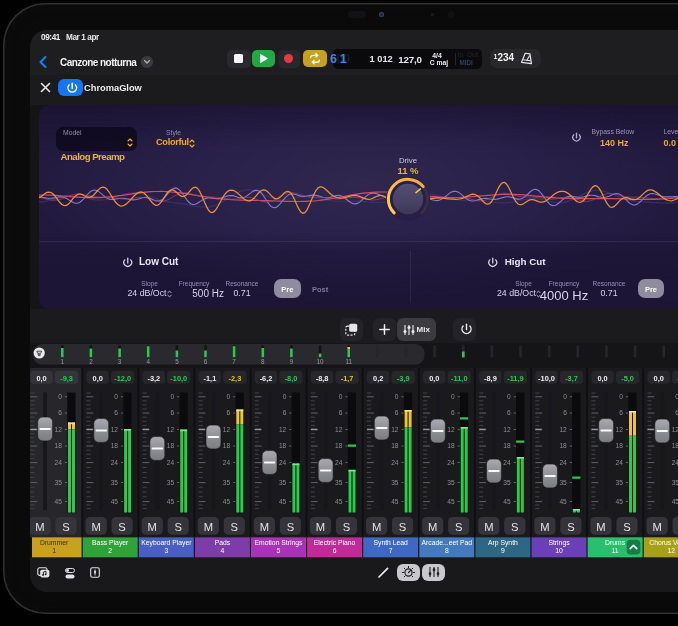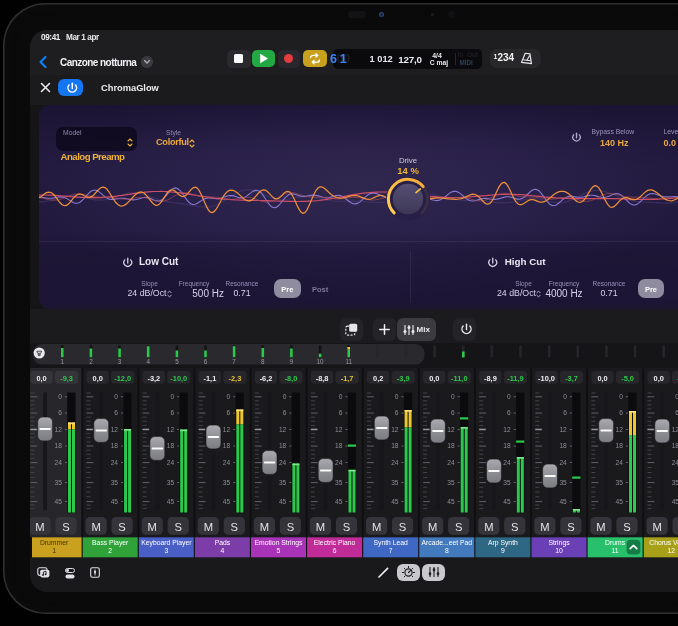--- a/index.html
+++ b/index.html
@@ -68,21 +68,21 @@
   </svg>
 
   <svg class="abs" style="left:40px;top:81.5px" width="11" height="11" viewBox="0 0 11 11">
         <path d="M1.5 1.5 L9.5 9.5 M9.5 1.5 L1.5 9.5" stroke="#ececee" stroke-width="1.6" stroke-linecap="round"></path>
       </svg>
   <div class="abs" style="left:57.6px;top:79.2px;width:25px;height:16.9px;border-radius:6px;background:#1576f2"></div>
   <svg width="14.5" height="14.5" viewBox="-2 -2 14.5 14.5" style="position:absolute;left:64.9px;top:81.8px">
         <path d="M 2.00 0.94 A 4.30 4.30 0 1 0 8.50 0.94" stroke="#ffffff" stroke-width="1.5" fill="none" stroke-linecap="round"></path>
         <line x1="5.25" y1="-0.8" x2="5.25" y2="4.46" stroke="#ffffff" stroke-width="1.5" stroke-linecap="round"></line>
       </svg>
-  <div class="abs" style="left:101px;top:83.4px;font-size:9.3px;font-weight:600;color:#ececee">ChromaGlow</div>
+  <div class="abs" style="left:84px;top:83.4px;font-size:9.3px;font-weight:600;color:#ececee">ChromaGlow</div>
 
   <div class="abs" style="left:39px;top:104.5px;width:639px;height:204.2px;border-radius:10px 0 0 10px;background:
     linear-gradient(180deg, rgba(8,4,22,0.30) 0%, rgba(8,4,22,0.05) 18%, rgba(8,4,22,0) 30%, rgba(8,4,22,0) 62%, rgba(8,4,22,0.20) 72%, rgba(8,4,22,0.24) 100%),
     radial-gradient(52% 58% at 50% 38%, #30274f 0%, #2a214a 50%, #251d43 78%, #221a3e 100%)"></div>
   <svg width="639" height="204" viewBox="0 0 639 204" style="position:absolute;left:39px;top:104.5px">
         <path d="M0.0 96.7L2.7 96.9L5.3 96.6L8.0 96.1L10.7 95.5L13.4 94.8L16.0 94.0L18.7 93.2L21.4 92.4L24.1 91.8L26.7 91.2L29.4 90.8L32.1 90.7L34.8 90.7L37.4 90.9L40.1 91.3L42.8 91.8L45.5 92.4L48.1 93.1L50.8 93.7L53.5 94.3L56.1 94.8L58.8 95.1L61.5 95.1L64.2 95.0L66.8 94.7L69.5 94.1L72.2 93.4L74.9 92.6L77.5 91.7L80.2 90.7L82.9 89.9L85.6 89.1L88.2 88.5L90.9 88.0L93.6 87.9L96.3 87.9L98.9 88.2L101.6 88.7L104.3 89.3L106.9 90.2L109.6 91.1L112.3 92.0L115.0 93.0L117.6 93.9L120.3 94.8L123.0 95.5L125.7 96.2L128.3 96.7L131.0 97.2L133.7 97.5L136.4 97.9L139.0 98.2L141.7 98.6L144.4 98.9L147.1 99.4L149.7 99.8L152.4 100.3L155.1 100.8L157.7 101.3L160.4 101.7L163.1 102.0L165.8 102.2L168.4 102.1L171.1 101.8L173.8 101.2L176.5 100.3L179.1 99.2L181.8 97.8L184.5 96.2L187.2 94.5L189.8 92.7L192.5 90.9L195.2 89.3L197.8 87.8L200.5 86.6L203.2 85.7L205.9 85.1L208.5 84.9L211.2 85.0L213.9 85.5L216.6 86.3L219.2 87.3L221.9 88.4L224.6 89.7L227.3 90.9L229.9 92.0L232.6 92.9L235.3 93.7L238.0 94.3L240.6 94.5L243.3 94.6L246.0 94.4L248.6 94.1L251.3 93.7L254.0 93.2L256.7 92.7L259.3 92.3L262.0 91.9L264.7 91.8L267.4 91.7L270.0 91.9L272.7 92.2L275.4 92.6L278.1 93.1L280.7 93.7L283.4 94.3L286.1 94.8L288.8 95.3L291.4 95.7L294.1 96.0L296.8 96.2L299.4 96.3L302.1 96.3L304.8 96.2L307.5 96.2L310.1 96.1L312.8 96.1L315.5 96.1L318.2 96.1L320.8 96.2L323.5 96.4L326.2 96.6L328.9 96.9L331.5 97.1L334.2 97.3L336.9 97.5L339.6 97.5L342.2 97.5L344.9 97.3L347.6 97.0L350.2 96.6L352.9 96.1L355.6 95.5L358.3 94.8L360.9 94.0L363.6 93.2L366.3 92.4L369.0 91.7L371.6 90.9L374.3 90.3L377.0 89.8L379.7 89.4L382.3 89.1L385.0 89.0L387.7 89.1L390.4 89.3L393.0 89.7L395.7 90.1L398.4 90.7L401.0 91.3L403.7 92.0L406.4 92.6L409.1 93.2L411.7 93.8L414.4 94.3L417.1 94.7L419.8 95.0L422.4 95.2L425.1 95.3L427.8 95.4L430.5 95.4L433.1 95.4L435.8 95.5L438.5 95.6L441.2 95.7L443.8 96.0L446.5 96.2L449.2 96.6L451.8 96.9L454.5 97.2L457.2 97.5L459.9 97.8L462.5 97.9L465.2 97.9L467.9 97.7L470.6 97.4L473.2 97.0L475.9 96.5L478.6 96.0L481.3 95.4L483.9 94.8L486.6 94.3L489.3 94.0L491.9 93.8L494.6 93.7L497.3 93.9L500.0 94.2L502.6 94.7L505.3 95.2L508.0 95.8L510.7 96.5L513.3 97.0L516.0 97.4L518.7 97.7L521.4 97.7L524.0 97.4L526.7 96.9L529.4 96.1L532.1 95.1L534.7 94.0L537.4 92.6L540.1 91.3L542.7 89.9L545.4 88.6L548.1 87.5L550.8 86.6L553.4 85.9L556.1 85.5L558.8 85.4L561.5 85.6L564.1 86.1L566.8 86.8L569.5 87.7L572.2 88.7L574.8 89.8L577.5 90.9L580.2 92.0L582.9 93.0L585.5 93.9L588.2 94.6L590.9 95.3L593.5 95.8L596.2 96.2L598.9 96.5L601.6 96.7L604.2 96.9L606.9 97.0L609.6 97.2L612.3 97.4L614.9 97.5L617.6 97.7L620.3 97.9L623.0 98.0L625.6 98.1L628.3 98.1L631.0 98.0L633.7 97.8L636.3 97.5L639.0 96.7" stroke="#413566" stroke-width="1.2" fill="none" opacity="0.8"></path>
         <path d="M0.0 91.9L2.1 92.1L4.3 92.5L6.4 92.9L8.5 93.2L10.7 93.3L12.8 93.2L15.0 92.9L17.1 92.5L19.2 92.0L21.4 91.8L23.5 92.0L25.6 92.6L27.8 93.6L29.9 94.9L32.1 96.3L34.2 97.5L36.3 98.2L38.5 98.2L40.6 97.4L42.7 95.8L44.9 93.7L47.0 91.2L49.2 88.8L51.3 86.8L53.4 85.5L55.6 85.0L57.7 85.5L59.8 86.6L62.0 88.3L64.1 90.2L66.3 92.0L68.4 93.3L70.5 94.2L72.7 94.5L74.8 94.4L76.9 94.0L79.1 93.6L81.2 93.2L83.3 93.2L85.5 93.4L87.6 93.8L89.8 94.3L91.9 94.7L94.0 94.9L96.2 94.7L98.3 94.3L100.4 93.7L102.6 93.0L104.7 92.5L106.9 92.4L109.0 92.7L111.1 93.3L113.3 94.3L115.4 95.2L117.5 95.9L119.7 96.0L121.8 95.4L124.0 94.0L126.1 91.9L128.2 89.4L130.4 86.8L132.5 84.7L134.6 83.3L136.8 82.9L138.9 83.8L141.1 85.7L143.2 88.3L145.3 91.4L147.5 94.4L149.6 97.0L151.7 98.7L153.9 99.5L156.0 99.3L158.1 98.4L160.3 97.0L162.4 95.6L164.6 94.3L166.7 93.4L168.8 92.9L171.0 92.9L173.1 93.2L175.2 93.5L177.4 93.7L179.5 93.6L181.7 93.2L183.8 92.5L185.9 91.7L188.1 91.0L190.2 90.6L192.3 90.5L194.5 90.9L196.6 91.6L198.8 92.3L200.9 92.8L203.0 92.9L205.2 92.5L207.3 91.4L209.4 89.8L211.6 88.1L213.7 86.4L215.8 85.4L218.0 85.2L220.1 86.0L222.3 88.0L224.4 90.7L226.5 94.0L228.7 97.3L230.8 100.1L232.9 102.1L235.1 102.8L237.2 102.4L239.4 100.8L241.5 98.5L243.6 95.8L245.8 93.2L247.9 91.1L250.0 89.6L252.2 88.9L254.3 88.9L256.5 89.5L258.6 90.2L260.7 90.9L262.9 91.3L265.0 91.4L267.1 91.2L269.3 90.8L271.4 90.4L273.6 90.1L275.7 90.1L277.8 90.5L280.0 91.1L282.1 91.8L284.2 92.5L286.4 92.8L288.5 92.9L290.6 92.5L292.8 91.9L294.9 91.2L297.1 90.6L299.2 90.3L301.3 90.6L303.5 91.5L305.6 92.8L307.7 94.5L309.9 96.3L312.0 97.7L314.2 98.7L316.3 98.9L318.4 98.4L320.6 97.1L322.7 95.3L324.8 93.3L327.0 91.3L329.1 89.7L331.3 88.6L333.4 88.1L335.5 88.1L337.7 88.7L339.8 89.6L341.9 90.6L344.1 91.5L346.2 92.1L348.4 92.5L350.5 92.7L352.6 92.6L354.8 92.5L356.9 92.3L359.0 92.3L361.2 92.4L363.3 92.6L365.4 92.9L367.6 93.2L369.7 93.4L371.9 93.5L374.0 93.5L376.1 93.2L378.3 92.9L380.4 92.6L382.5 92.5L384.7 92.5L386.8 92.8L389.0 93.3L391.1 94.0L393.2 94.7L395.4 95.3L397.5 95.6L399.6 95.4L401.8 94.6L403.9 93.4L406.1 91.8L408.2 90.1L410.3 88.4L412.5 87.1L414.6 86.4L416.7 86.4L418.9 87.1L421.0 88.4L423.2 90.1L425.3 92.0L427.4 93.7L429.6 95.0L431.7 95.8L433.8 96.0L436.0 95.7L438.1 95.1L440.2 94.4L442.4 93.9L444.5 93.5L446.7 93.4L448.8 93.6L450.9 94.0L453.1 94.3L455.2 94.4L457.3 94.3L459.5 93.9L461.6 93.2L463.8 92.6L465.9 92.0L468.0 91.7L470.2 91.8L472.3 92.2L474.4 92.9L476.6 93.6L478.7 94.1L480.9 94.1L483.0 93.5L485.1 92.3L487.3 90.5L489.4 88.5L491.5 86.5L493.7 85.0L495.8 84.3L497.9 84.6L500.1 86.0L502.2 88.3L504.4 91.1L506.5 94.2L508.6 97.0L510.8 99.2L512.9 100.4L515.0 100.7L517.2 99.9L519.3 98.5L521.5 96.6L523.6 94.7L525.7 93.1L527.9 92.0L530.0 91.4L532.1 91.3L534.3 91.6L536.4 91.9L538.6 92.2L540.7 92.3L542.8 92.1L545.0 91.7L547.1 91.1L549.2 90.6L551.4 90.3L553.5 90.3L555.7 90.6L557.8 91.1L559.9 91.8L562.1 92.3L564.2 92.5L566.3 92.3L568.5 91.8L570.6 90.9L572.7 89.9L574.9 89.1L577.0 88.6L579.2 88.8L581.3 89.6L583.4 91.2L585.6 93.2L587.7 95.4L589.8 97.5L592.0 99.1L594.1 100.0L596.3 99.9L598.4 99.0L600.5 97.4L602.7 95.4L604.8 93.2L606.9 91.2L609.1 89.7L611.2 88.8L613.4 88.5L615.5 88.8L617.6 89.4L619.8 90.2L621.9 91.0L624.0 91.6L626.2 91.9L628.3 91.9L630.5 91.8L632.6 91.7L634.7 91.6L636.9 91.6L639.0 91.9" stroke="#9282e2" stroke-width="1.1" fill="none" opacity="0.9"></path>
         <path d="M0.0 90.2L3.2 90.0L6.4 90.0L9.6 90.1L12.8 90.2L16.1 90.4L19.3 90.6L22.5 90.9L25.7 91.1L28.9 91.4L32.1 91.7L35.3 91.9L38.5 92.2L41.7 92.4L45.0 92.5L48.2 92.7L51.4 92.7L54.6 92.7L57.8 92.7L61.0 92.6L64.2 92.4L67.4 92.2L70.6 91.9L73.9 91.6L77.1 91.2L80.3 90.7L83.5 90.3L86.7 89.8L89.9 89.3L93.1 88.9L96.3 88.4L99.5 88.0L102.8 87.6L106.0 87.2L109.2 86.9L112.4 86.7L115.6 86.5L118.8 86.5L122.0 86.4L125.2 86.5L128.4 86.6L131.7 86.9L134.9 87.1L138.1 87.5L141.3 87.9L144.5 88.3L147.7 88.8L150.9 89.3L154.1 89.9L157.3 90.4L160.6 90.9L163.8 91.4L167.0 91.9L170.2 92.4L173.4 92.9L176.6 93.3L179.8 93.6L183.0 94.0L186.2 94.2L189.5 94.5L192.7 94.7L195.9 94.9L199.1 95.0L202.3 95.1L205.5 95.2L208.7 95.3L211.9 95.3L215.1 95.4L218.4 95.5L221.6 95.5L224.8 95.6L228.0 95.7L231.2 95.8L234.4 95.9L237.6 96.0L240.8 96.1L244.0 96.2L247.3 96.3L250.5 96.4L253.7 96.4L256.9 96.5L260.1 96.5L263.3 96.4L266.5 96.4L269.7 96.2L272.9 96.0L276.2 95.8L279.4 95.5L282.6 95.1L285.8 94.7L289.0 94.2L292.2 93.7L295.4 93.2L298.6 92.6L301.8 92.0L305.1 91.4L308.3 90.8L311.5 90.2L314.7 89.6L317.9 89.1L321.1 88.6L324.3 88.2L327.5 87.8L330.7 87.5L333.9 87.3L337.2 87.1L340.4 87.0L343.6 87.0L346.8 87.0L350.0 87.1L353.2 87.3L356.4 87.5L359.6 87.7L362.8 88.0L366.1 88.3L369.3 88.7L372.5 89.0L375.7 89.4L378.9 89.8L382.1 90.2L385.3 90.6L388.5 90.9L391.7 91.3L395.0 91.6L398.2 91.9L401.4 92.1L404.6 92.3L407.8 92.4L411.0 92.5L414.2 92.6L417.4 92.5L420.6 92.5L423.9 92.3L427.1 92.2L430.3 91.9L433.5 91.7L436.7 91.4L439.9 91.1L443.1 90.8L446.3 90.6L449.5 90.3L452.8 90.0L456.0 89.8L459.2 89.6L462.4 89.5L465.6 89.4L468.8 89.3L472.0 89.4L475.2 89.4L478.4 89.6L481.7 89.7L484.9 89.9L488.1 90.2L491.3 90.5L494.5 90.8L497.7 91.1L500.9 91.4L504.1 91.8L507.3 92.1L510.6 92.4L513.8 92.6L517.0 92.9L520.2 93.1L523.4 93.3L526.6 93.4L529.8 93.5L533.0 93.6L536.2 93.7L539.5 93.7L542.7 93.7L545.9 93.7L549.1 93.7L552.3 93.7L555.5 93.6L558.7 93.6L561.9 93.6L565.1 93.6L568.4 93.6L571.6 93.6L574.8 93.7L578.0 93.7L581.2 93.8L584.4 93.9L587.6 94.0L590.8 94.1L594.0 94.2L597.3 94.3L600.5 94.3L603.7 94.4L606.9 94.4L610.1 94.4L613.3 94.4L616.5 94.3L619.7 94.2L622.9 94.0L626.2 93.8L629.4 93.6L632.6 93.3L635.8 93.0L639.0 92.5" stroke="#d8506a" stroke-width="1.2" fill="none" opacity="0.95"></path>
         <path d="M0.0 92.6L2.5 93.0L4.9 93.5L7.4 94.1L9.9 94.6L12.3 95.0L14.8 95.2L17.3 95.1L19.7 94.7L22.2 94.1L24.7 93.2L27.1 92.1L29.6 91.1L32.1 90.2L34.5 89.5L37.0 89.1L39.5 88.9L41.9 89.1L44.4 89.5L46.9 90.0L49.3 90.6L51.8 91.2L54.3 91.6L56.7 91.9L59.2 92.0L61.7 92.1L64.1 92.1L66.6 92.1L69.1 92.2L71.5 92.4L74.0 92.7L76.5 93.0L78.9 93.4L81.4 93.8L83.9 94.0L86.4 94.1L88.8 93.9L91.3 93.6L93.8 93.3L96.2 92.8L98.7 92.5L101.2 92.3L103.6 92.4L106.1 92.7L108.6 93.3L111.0 94.1L113.5 95.0L116.0 95.8L118.4 96.4L120.9 96.7L123.4 96.5L125.8 95.9L128.3 95.0L130.8 93.7L133.2 92.2L135.7 90.8L138.2 89.5L140.6 88.5L143.1 87.9L145.6 87.7L148.0 87.9L150.5 88.4L153.0 89.1L155.4 89.9L157.9 90.6L160.4 91.2L162.8 91.7L165.3 91.9L167.8 92.0L170.2 92.0L172.7 92.0L175.2 92.1L177.6 92.3L180.1 92.6L182.6 93.1L185.0 93.5L187.5 94.0L190.0 94.3L192.4 94.4L194.9 94.2L197.4 93.9L199.8 93.5L202.3 93.0L204.8 92.6L207.2 92.3L209.7 92.3L212.2 92.7L214.6 93.3L217.1 94.2L219.6 95.1L222.0 96.1L224.5 96.8L227.0 97.1L229.4 97.0L231.9 96.4L234.4 95.4L236.8 94.0L239.3 92.5L241.8 90.9L244.3 89.5L246.7 88.5L249.2 87.8L251.7 87.6L254.1 87.7L256.6 88.3L259.1 89.0L261.5 89.8L264.0 90.6L266.5 91.2L268.9 91.6L271.4 91.9L273.9 92.0L276.3 92.0L278.8 92.1L281.3 92.1L283.7 92.3L286.2 92.6L288.7 92.9L291.1 93.3L293.6 93.6L296.1 93.9L298.5 93.9L301.0 93.8L303.5 93.6L305.9 93.3L308.4 92.9L310.9 92.6L313.3 92.4L315.8 92.4L318.3 92.6L320.7 92.9L323.2 93.4L325.7 94.0L328.1 94.4L330.6 94.8L333.1 95.0L335.5 94.9L338.0 94.6L340.5 94.1L342.9 93.4L345.4 92.6L347.9 91.9L350.3 91.2L352.8 90.7L355.3 90.4L357.7 90.3L360.2 90.4L362.7 90.6L365.1 90.9L367.6 91.2L370.1 91.6L372.5 91.9L375.0 92.1L377.5 92.2L379.9 92.3L382.4 92.3L384.9 92.3L387.3 92.3L389.8 92.4L392.3 92.5L394.7 92.7L397.2 92.9L399.7 93.2L402.2 93.4L404.6 93.5L407.1 93.5L409.6 93.4L412.0 93.1L414.5 92.9L417.0 92.6L419.4 92.4L421.9 92.4L424.4 92.5L426.8 92.9L429.3 93.4L431.8 94.1L434.2 94.8L436.7 95.4L439.2 95.8L441.6 95.9L444.1 95.6L446.6 95.0L449.0 94.1L451.5 92.9L454.0 91.6L456.4 90.4L458.9 89.4L461.4 88.7L463.8 88.3L466.3 88.3L468.8 88.6L471.2 89.1L473.7 89.8L476.2 90.5L478.6 91.1L481.1 91.6L483.6 91.9L486.0 92.0L488.5 92.0L491.0 92.0L493.4 92.1L495.9 92.2L498.4 92.5L500.8 92.8L503.3 93.2L505.8 93.6L508.2 94.0L510.7 94.1L513.2 94.1L515.6 93.9L518.1 93.6L520.6 93.1L523.0 92.7L525.5 92.4L528.0 92.3L530.4 92.5L532.9 92.9L535.4 93.5L537.8 94.3L540.3 95.1L542.8 95.8L545.2 96.3L547.7 96.4L550.2 96.1L552.6 95.4L555.1 94.4L557.6 93.1L560.1 91.8L562.5 90.6L565.0 89.6L567.5 88.9L569.9 88.5L572.4 88.5L574.9 88.9L577.3 89.4L579.8 90.0L582.3 90.7L584.7 91.2L587.2 91.7L589.7 91.9L592.1 92.1L594.6 92.1L597.1 92.1L599.5 92.2L602.0 92.3L604.5 92.4L606.9 92.7L609.4 93.0L611.9 93.3L614.3 93.5L616.8 93.6L619.3 93.6L621.7 93.5L624.2 93.3L626.7 93.0L629.1 92.7L631.6 92.5L634.1 92.4L636.5 92.5L639.0 92.6" stroke="#a14a55" stroke-width="1.0" fill="none" opacity="0.7"></path>
         <path d="M0.0 92.8L1.9 91.7L3.8 90.2L5.7 88.8L7.5 87.7L9.4 87.2L11.3 87.3L13.2 88.3L15.1 90.0L17.0 92.3L18.8 94.9L20.7 97.3L22.6 99.3L24.5 100.5L26.4 100.7L28.3 99.9L30.2 98.3L32.0 96.1L33.9 93.7L35.8 91.6L37.7 90.0L39.6 89.2L41.5 89.1L43.4 89.7L45.2 90.7L47.1 91.6L49.0 92.2L50.9 92.2L52.8 91.4L54.7 90.0L56.5 88.0L58.4 85.8L60.3 83.9L62.2 82.5L64.1 82.1L66.0 82.6L67.9 84.2L69.7 86.5L71.6 89.5L73.5 92.6L75.4 95.6L77.3 98.0L79.2 99.8L81.1 100.9L82.9 101.1L84.8 100.5L86.7 99.4L88.6 97.8L90.5 95.9L92.4 93.8L94.2 91.8L96.1 89.9L98.0 88.4L99.9 87.4L101.8 87.0L103.7 87.3L105.6 88.5L107.4 90.3L109.3 92.6L111.2 95.1L113.1 97.5L115.0 99.3L116.9 100.3L118.8 100.1L120.6 98.9L122.5 96.7L124.4 93.9L126.3 90.8L128.2 88.0L130.1 86.0L131.9 84.9L133.8 84.9L135.7 85.8L137.6 87.4L139.5 89.2L141.4 90.7L143.3 91.5L145.1 91.4L147.0 90.3L148.9 88.4L150.8 86.2L152.7 84.0L154.6 82.6L156.5 82.2L158.3 83.2L160.2 85.6L162.1 89.2L164.0 93.5L165.9 98.0L167.8 102.1L169.6 105.3L171.5 107.1L173.4 107.5L175.3 106.4L177.2 104.1L179.1 101.0L181.0 97.5L182.8 94.0L184.7 90.8L186.6 88.3L188.5 86.5L190.4 85.4L192.3 85.1L194.2 85.4L196.0 86.2L197.9 87.5L199.8 89.1L201.7 90.9L203.6 92.7L205.5 94.2L207.3 95.4L209.2 95.9L211.1 95.8L213.0 94.9L214.9 93.3L216.8 91.2L218.7 89.0L220.5 86.9L222.4 85.5L224.3 84.8L226.2 85.1L228.1 86.2L230.0 88.1L231.8 90.2L233.7 92.1L235.6 93.4L237.5 93.9L239.4 93.4L241.3 92.1L243.2 90.2L245.0 88.2L246.9 86.8L248.8 86.3L250.7 87.0L252.6 89.2L254.5 92.5L256.4 96.5L258.2 100.7L260.1 104.4L262.0 107.1L263.9 108.2L265.8 107.6L267.7 105.4L269.5 101.8L271.4 97.5L273.3 92.9L275.2 88.7L277.1 85.3L279.0 83.0L280.9 81.9L282.7 81.9L284.6 82.7L286.5 84.2L288.4 86.0L290.3 87.8L292.2 89.4L294.1 90.8L295.9 91.8L297.8 92.5L299.7 92.8L301.6 93.0L303.5 92.9L305.4 92.6L307.2 92.2L309.1 91.7L311.0 91.1L312.9 90.7L314.8 90.5L316.7 90.5L318.6 90.8L320.4 91.3L322.3 92.1L324.2 92.9L326.1 93.7L328.0 94.1L329.9 94.3L331.8 94.0L333.6 93.3L335.5 92.4L337.4 91.5L339.3 90.8L341.2 90.4L343.1 90.5L344.9 91.2L346.8 92.4L348.7 93.9L350.6 95.6L352.5 97.0L354.4 97.9L356.3 98.2L358.1 97.8L360.0 96.5L361.9 94.7L363.8 92.4L365.7 90.1L367.6 88.0L369.5 86.3L371.3 85.3L373.2 85.0L375.1 85.3L377.0 86.3L378.9 87.7L380.8 89.2L382.6 90.6L384.5 91.9L386.4 92.8L388.3 93.3L390.2 93.5L392.1 93.5L394.0 93.3L395.8 93.1L397.7 92.9L399.6 92.9L401.5 93.0L403.4 93.1L405.3 93.3L407.2 93.6L409.0 93.8L410.9 94.0L412.8 94.1L414.7 94.2L416.6 94.3L418.5 94.2L420.3 94.0L422.2 93.7L424.1 93.1L426.0 92.3L427.9 91.4L429.8 90.5L431.7 89.7L433.5 89.2L435.4 89.3L437.3 90.0L439.2 91.3L441.1 93.1L443.0 95.2L444.8 97.2L446.7 98.6L448.6 99.2L450.5 98.6L452.4 96.8L454.3 93.8L456.2 90.0L458.0 85.9L459.9 82.1L461.8 79.2L463.7 77.6L465.6 77.5L467.5 79.0L469.4 81.8L471.2 85.6L473.1 89.7L475.0 93.5L476.9 96.6L478.8 98.7L480.7 99.7L482.5 99.6L484.4 98.7L486.3 97.5L488.2 96.2L490.1 95.2L492.0 94.7L493.9 94.7L495.7 95.2L497.6 95.9L499.5 96.6L501.4 97.1L503.3 97.1L505.2 96.7L507.1 95.8L508.9 94.5L510.8 93.0L512.7 91.4L514.6 89.8L516.5 88.5L518.4 87.4L520.2 86.7L522.1 86.3L524.0 86.3L525.9 86.7L527.8 87.6L529.7 88.8L531.6 90.4L533.4 92.3L535.3 94.2L537.2 95.9L539.1 97.0L541.0 97.4L542.9 96.8L544.8 95.3L546.6 92.9L548.5 89.8L550.4 86.6L552.3 83.7L554.2 81.6L556.1 80.6L557.9 81.1L559.8 82.9L561.7 85.9L563.6 89.7L565.5 93.7L567.4 97.4L569.3 100.2L571.1 102.0L573.0 102.4L574.9 101.7L576.8 100.1L578.7 98.0L580.6 95.9L582.5 94.2L584.3 93.0L586.2 92.6L588.1 92.7L590.0 93.3L591.9 94.1L593.8 94.6L595.6 94.7L597.5 94.3L599.4 93.2L601.3 91.7L603.2 89.9L605.1 88.1L607.0 86.5L608.8 85.4L610.7 84.9L612.6 84.9L614.5 85.6L616.4 86.7L618.3 88.1L620.2 89.6L622.0 91.2L623.9 92.7L625.8 93.9L627.7 94.9L629.6 95.5L631.5 95.8L633.3 95.6L635.2 95.0L637.1 94.1L639.0 92.8" stroke="#ef8f3a" stroke-width="1.25" fill="none"></path>
@@ -100,21 +100,21 @@
       </svg>
   <svg width="13" height="13" viewBox="-2 -2 13 13" style="position:absolute;left:569.5px;top:131.8px">
         <path d="M 1.71 0.81 A 3.69 3.69 0 1 0 7.29 0.81" stroke="#b6aed2" stroke-width="1.3" fill="none" stroke-linecap="round"></path>
         <line x1="4.5" y1="-0.8" x2="4.5" y2="3.82" stroke="#b6aed2" stroke-width="1.3" stroke-linecap="round"></line>
       </svg>
   <div class="abs" style="left:591.5px;top:127.6px;font-size:6.8px;color:#9b94bc">Bypass Below</div>
   <div class="abs" style="left:600px;top:137.6px;font-size:9px;font-weight:700;color:#e8a83c">140 Hz</div>
   <div class="abs" style="left:663.5px;top:127.6px;font-size:6.8px;color:#9b94bc">Level</div>
   <div class="abs" style="left:663.5px;top:137.6px;font-size:9px;font-weight:700;color:#e8a83c">0.0</div>
   <div class="abs" style="left:383px;top:155.6px;width:50px;text-align:center;font-size:7.8px;color:#d0cade">Drive</div>
-  <div class="abs" style="left:383px;top:165.4px;width:50px;text-align:center;font-size:9.5px;font-weight:700;color:#f0b42e">14 %</div>
+  <div class="abs" style="left:383px;top:165.4px;width:50px;text-align:center;font-size:9.5px;font-weight:700;color:#f0b42e">11 %</div>
   <svg class="abs" style="left:383px;top:174px" width="50" height="50" viewBox="0 0 50 50">
     <defs>
       <linearGradient id="kb" x1="0" y1="0" x2="0" y2="1">
             <stop offset="0" stop-color="#554e73"></stop>
             <stop offset="1" stop-color="#3e3857"></stop>
           </linearGradient>
       <linearGradient id="ka" x1="0" y1="1" x2="1" y2="0">
             <stop offset="0" stop-color="#ffd056"></stop>
             <stop offset="1" stop-color="#f5a838"></stop>
           </linearGradient>
@@ -150,21 +150,21 @@
         <line x1="4.75" y1="-0.8" x2="4.75" y2="4.04" stroke="#d5cfe5" stroke-width="1.3" stroke-linecap="round"></line>
       </svg>
   <div class="abs" style="left:504.7px;top:256.4px;font-size:9.8px;font-weight:600;color:#eae6f4">High Cut</div>
   <div class="abs" style="left:493.5px;top:279.9px;width:60px;text-align:center;font-size:6.5px;color:#9992b8">Slope</div>
   <div class="abs" style="left:534px;top:279.9px;width:60px;text-align:center;font-size:6.5px;color:#9992b8">Frequency</div>
   <div class="abs" style="left:579px;top:279.9px;width:60px;text-align:center;font-size:6.5px;color:#9992b8">Resonance</div>
   <div class="abs" style="left:486.5px;top:288.2px;width:60px;text-align:center;font-size:8.8px;color:#d9d3ec">24 dB/Oct</div>
   <svg class="abs" style="left:536px;top:289.8px" width="5" height="8" viewBox="0 0 6 9">
         <path d="M1 3 L3 1 L5 3 M1 6 L3 8 L5 6" stroke="#b3accf" stroke-width="1.2" fill="none" stroke-linecap="round" stroke-linejoin="round"></path>
       </svg>
-  <div class="abs" style="left:534px;top:288.2px;width:60px;text-align:center;font-size:10px;color:#d9d3ec">4000 Hz</div>
+  <div class="abs" style="left:534px;top:288.2px;width:60px;text-align:center;font-size:13px;color:#d9d3ec">4000 Hz</div>
   <div class="abs" style="left:579px;top:288.2px;width:60px;text-align:center;font-size:8.8px;color:#d9d3ec">0.71</div>
   <div class="abs" style="left:637.7px;top:279.3px;width:54.2px;height:18.4px;border-radius:7px;background:#1d1637"></div>
   <div class="abs" style="left:637.7px;top:279.3px;width:26.6px;height:18.4px;border-radius:7px;background:#908c9f"></div>
   <div class="abs" style="left:637.7px;top:284.6px;width:26.6px;text-align:center;font-size:7.5px;font-weight:700;color:#fff">Pre</div>
 
   <div class="abs" style="left:340px;top:318px;width:23px;height:22.7px;border-radius:6px;background:#242428"></div>
   <svg class="abs" style="left:345px;top:323px" width="13" height="13" viewBox="0 0 13 13">
     <rect x="0.8" y="3.2" width="9" height="9" rx="1.5" stroke="#e6e6ea" stroke-width="1.2" fill="none" stroke-dasharray="2 1.4"></rect>
     <rect x="4.2" y="0.8" width="8" height="8" rx="1.5" fill="#e6e6ea"></rect>
   </svg>

